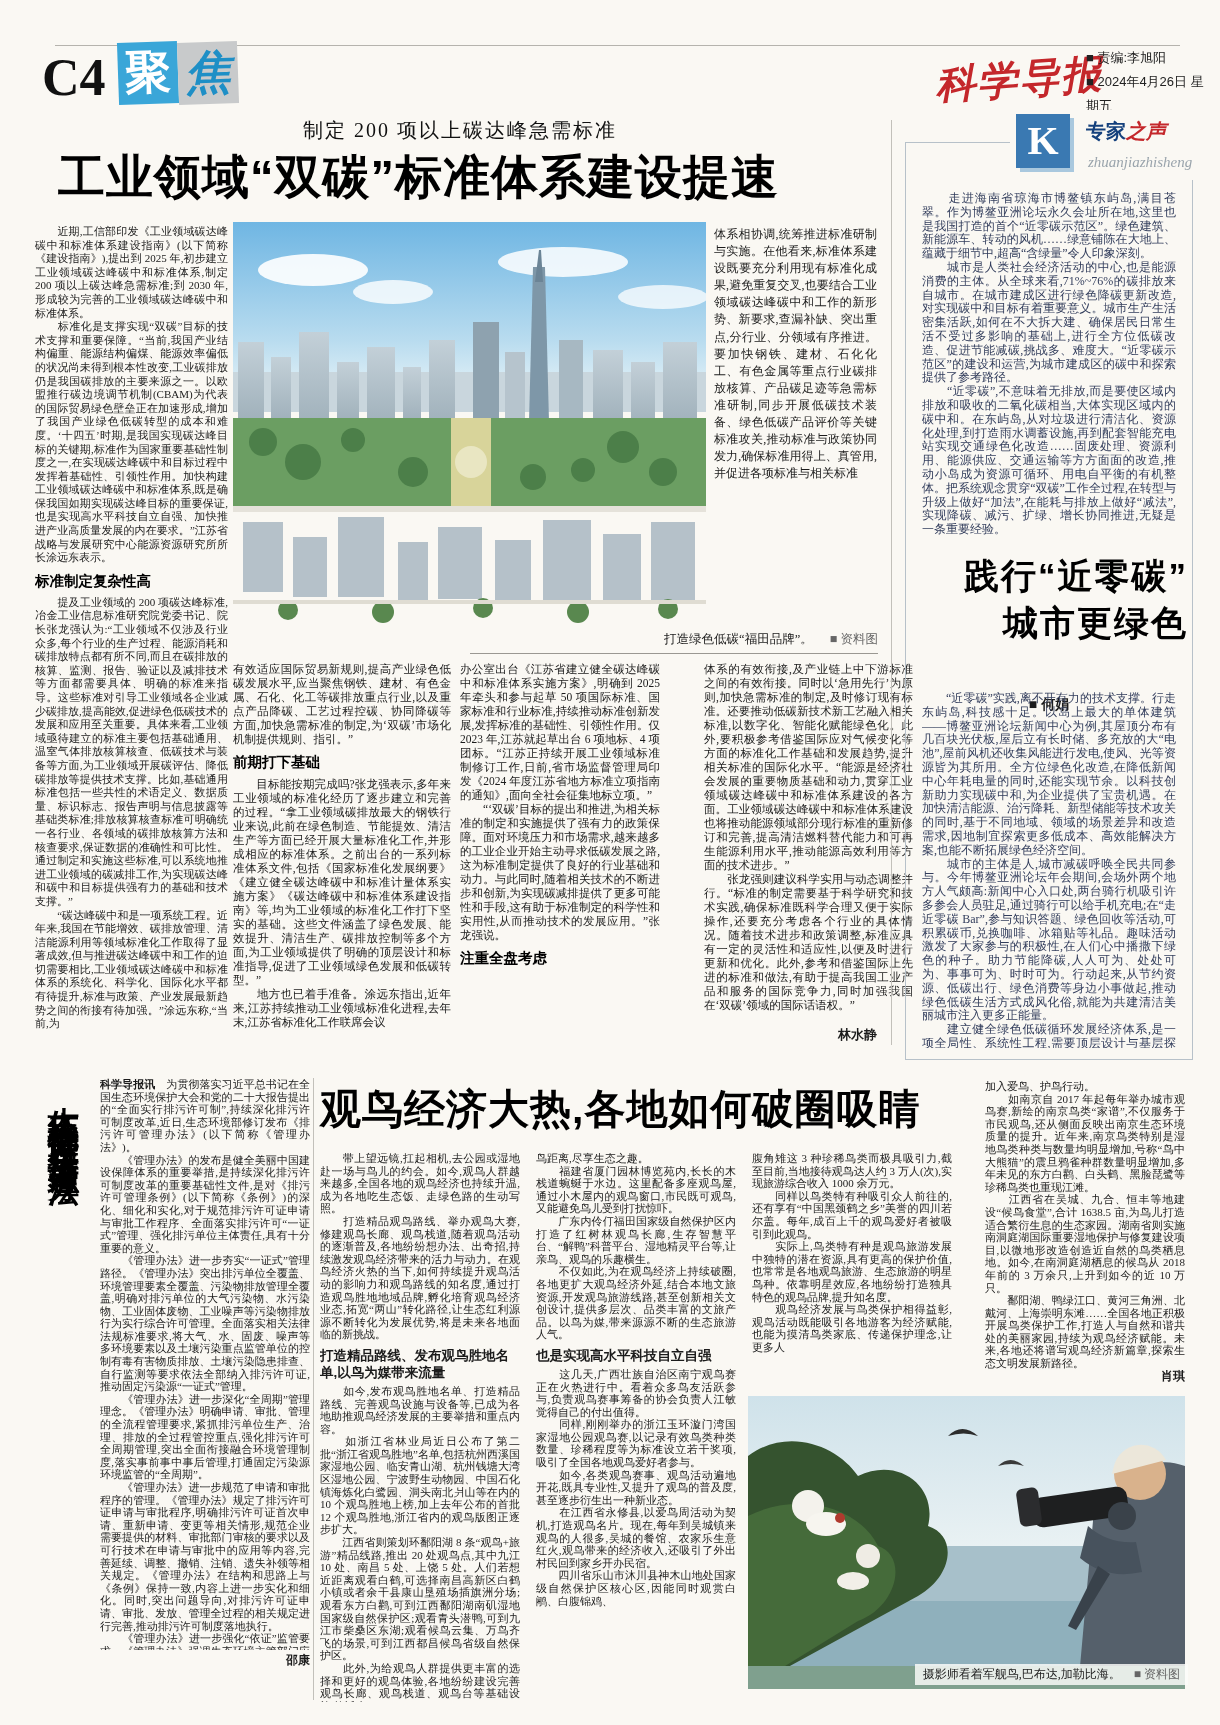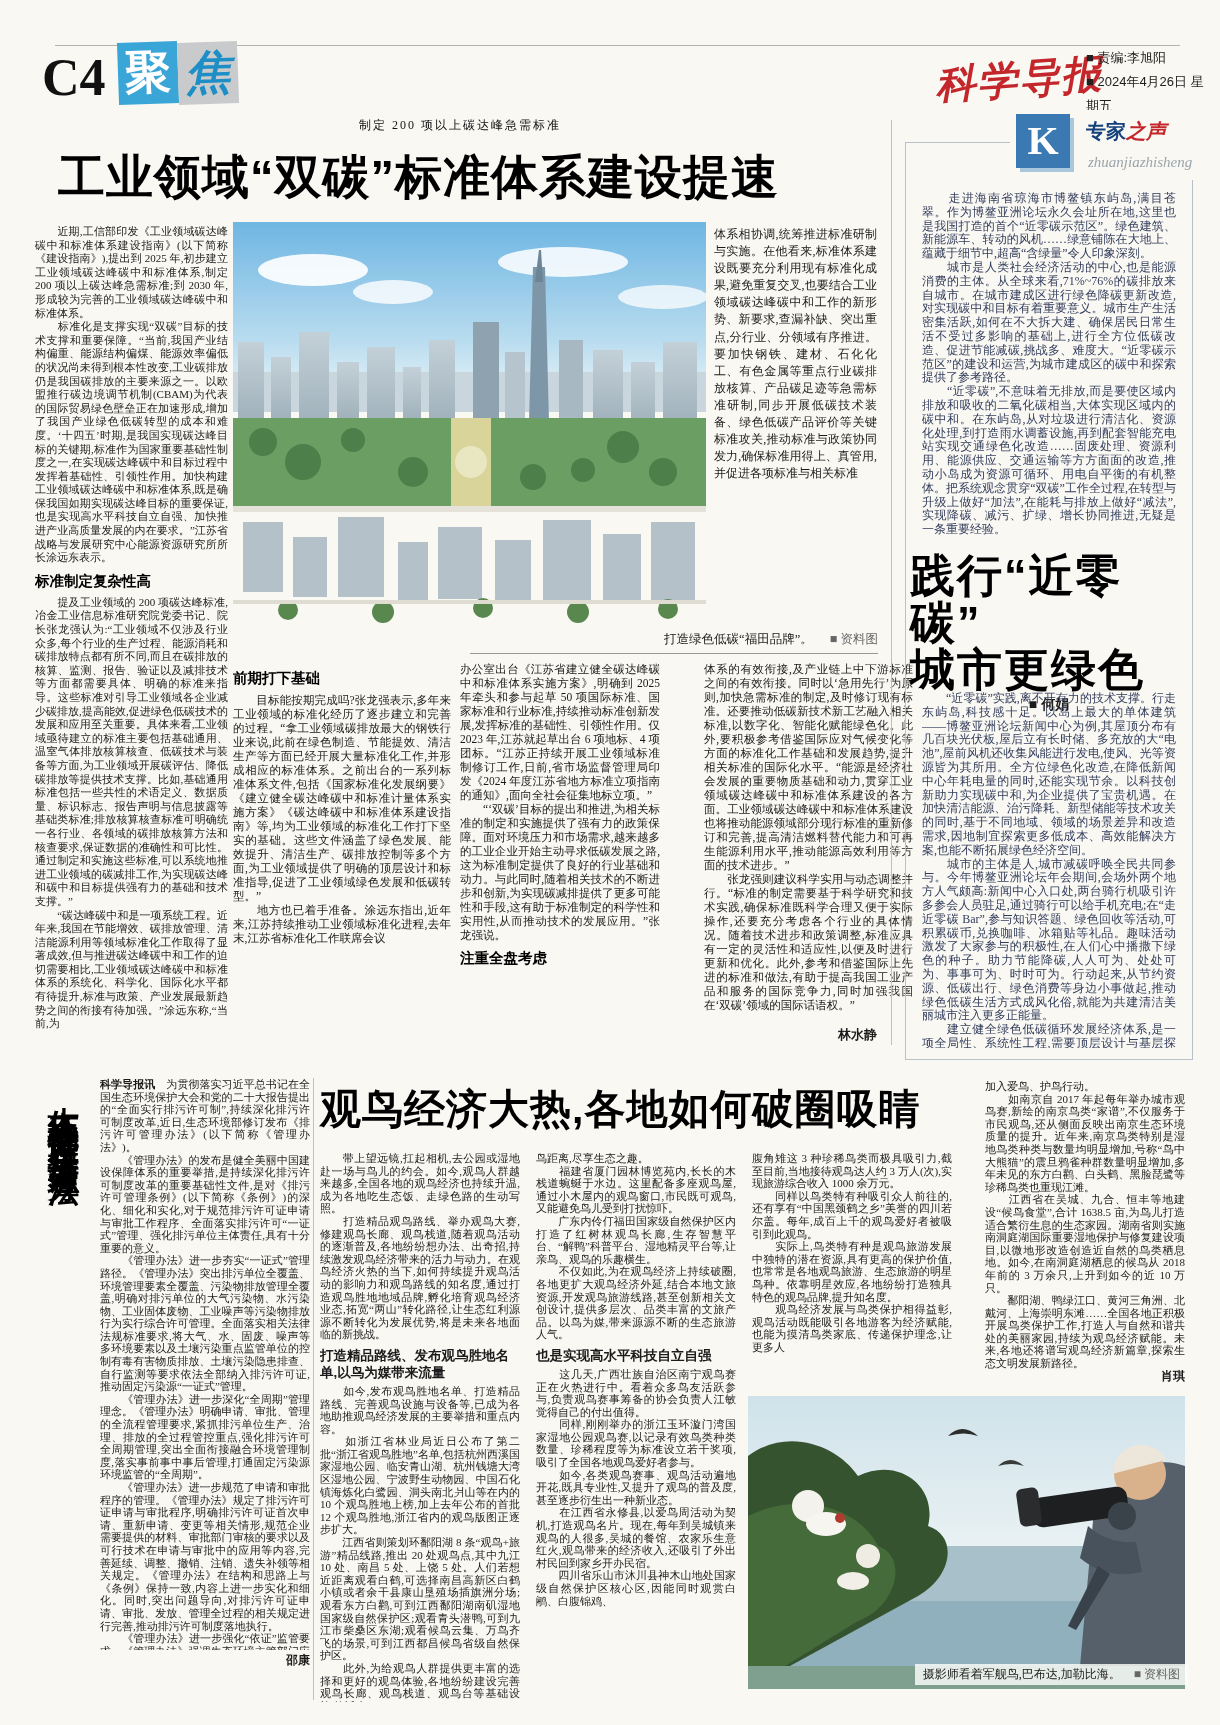--- a/index.html
+++ b/index.html
@@ -17,38 +17,38 @@
   .f2{background:#c8cacb;color:#1e8fc6;font-style:italic;}
   .masthead{font-family:"Liberation Serif",serif;font-style:italic;font-weight:bold;
             font-size:40px;color:#c4272b;transform:rotate(-4deg);letter-spacing:2px;}
   .hdr-meta{font-family:"Liberation Sans",sans-serif;font-size:13px;color:#222;line-height:24px;}
 
   
   .coltxt{white-space:pre-line;text-align:justify;overflow:hidden;}
   .main-body{font-size:11.5px;line-height:14px;}
   .sub-head{font-family:"Liberation Sans",sans-serif;font-weight:bold;font-size:14.5px;
             margin:7px 0 5px 0;color:#000;white-space:normal;}
-  .kicker{font-size:12px;letter-spacing:2px;text-align:center;color:#111;}
+  .kicker{font-size:20px;letter-spacing:2px;text-align:center;color:#111;}
   .headline1{font-family:"Liberation Sans",sans-serif;font-weight:900;font-size:47px;
              letter-spacing:1px;color:#000;white-space:nowrap;}
   .caption{font-size:12.5px;color:#222;text-align:right;}
   .credit{color:#666;}
   .byline{font-family:"Liberation Sans",sans-serif;font-weight:bold;font-size:13px;text-align:right;}
 
   
   .expert-box{border:1px solid #b7c1c9;}
   .k-badge{display:inline-block;width:54px;height:54px;background:#3a79b2;color:#fff;
            font-family:"Liberation Serif",serif;font-weight:bold;font-size:40px;text-align:center;
            line-height:54px;box-shadow:4px 4px 0 #a9c8de;}
   .expert-title-zh{font-family:"Liberation Sans",sans-serif;font-weight:bold;font-size:20px;color:#14407c;}
   .expert-title-red{color:#c4272b;font-style:italic;font-family:"Liberation Serif",serif;}
   .expert-pinyin{font-style:italic;color:#9aa4ac;font-size:15px;font-family:"Liberation Serif",serif;}
   .expert-body{font-size:12px;line-height:13.8px;color:#323d5c;}
-  .headline2{font-family:"Liberation Sans",sans-serif;font-weight:900;font-size:45px;color:#000;
-             text-align:left;line-height:47px;letter-spacing:2px;}
+  .headline2{font-family:"Liberation Sans",sans-serif;font-weight:900;font-size:35px;color:#000;
+             text-align:right;line-height:47px;letter-spacing:2px;}
   .byline2{text-align:center;font-family:"Liberation Sans",sans-serif;font-weight:bold;font-size:14px;margin-top:32px;}
 
   
   .v-headline{font-family:"Liberation Sans",sans-serif;font-weight:900;font-size:31px;color:#000;
               writing-mode:vertical-rl;letter-spacing:4px;line-height:54px;}
   .small-body{font-size:11px;line-height:12.6px;}
   .headline3{font-family:"Liberation Sans",sans-serif;font-weight:900;font-size:41px;color:#000;
              letter-spacing:1px;white-space:nowrap;}
   .sub-head-sm{font-family:"Liberation Sans",sans-serif;font-weight:bold;font-size:13.5px;
                margin:6px 0 4px 0;white-space:normal;line-height:17px;}
@@ -153,20 +153,21 @@
       </g>
       <rect x="0" y="378" width="473" height="4" fill="#dfdcd2"></rect>
     </svg>
   </div>
   <div class="abs caption" style="left:470px;top:631px;width:408px;border-bottom:1px solid #9a9892;padding-bottom:5px;">
     <span>打造绿色低碳“福田品牌”。</span>
     <span class="credit" style="margin-left:14px;">■ 资料图</span>
   </div>
 
   <div class="abs" style="left:233px;top:662px;width:218px;height:383px;overflow:hidden;">
+    <div class="coltxt main-body">有效适应国际贸易新规则,提高产业绿色低碳发展水平,应当聚焦钢铁、建材、有色金属、石化、化工等碳排放重点行业,以及重点产品降碳、工艺过程控碳、协同降碳等方面,加快急需标准的制定,为‘双碳’市场化机制提供规则、指引。”</div>
     <div class="sub-head">前期打下基础</div>
     <div class="coltxt main-body">　　目标能按期完成吗?张龙强表示,多年来工业领域的标准化经历了逐步建立和完善的过程。“拿工业领域碳排放最大的钢铁行业来说,此前在绿色制造、节能提效、清洁生产等方面已经开展大量标准化工作,并形成相应的标准体系。之前出台的一系列标准体系文件,包括《国家标准化发展纲要》《建立健全碳达峰碳中和标准计量体系实施方案》《碳达峰碳中和标准体系建设指南》等,均为工业领域的标准化工作打下坚实的基础。这些文件涵盖了绿色发展、能效提升、清洁生产、碳排放控制等多个方面,为工业领域提供了明确的顶层设计和标准指导,促进了工业领域绿色发展和低碳转型。”
 　　地方也已着手准备。涂远东指出,近年来,江苏持续推动工业领域标准化进程,去年末,江苏省标准化工作联席会议</div>
   </div>
   <div class="abs" style="left:460px;top:662px;width:200px;height:383px;overflow:hidden;">
     <div class="coltxt main-body">办公室出台《江苏省建立健全碳达峰碳中和标准体系实施方案》,明确到 2025 年牵头和参与起草 50 项国际标准、国家标准和行业标准,持续推动标准创新发展,发挥标准的基础性、引领性作用。仅 2023 年,江苏就起草出台 6 项地标、4 项团标。“江苏正持续开展工业领域标准制修订工作,日前,省市场监督管理局印发《2024 年度江苏省地方标准立项指南的通知》,面向全社会征集地标立项。”
 　　“‘双碳’目标的提出和推进,为相关标准的制定和实施提供了强有力的政策保障。面对环境压力和市场需求,越来越多的工业企业开始主动寻求低碳发展之路,这为标准制定提供了良好的行业基础和动力。与此同时,随着相关技术的不断进步和创新,为实现碳减排提供了更多可能性和手段,这有助于标准制定的科学性和实用性,从而推动技术的发展应用。”张龙强说。</div>
     <div class="sub-head">注重全盘考虑</div>
   </div>
   <div class="abs coltxt" style="left:714px;top:226px;width:163px;height:428px;font-size:12px;line-height:17.1px;">体系相协调,统筹推进标准研制与实施。在他看来,标准体系建设既要充分利用现有标准化成果,避免重复交叉,也要结合工业领域碳达峰碳中和工作的新形势、新要求,查漏补缺、突出重点,分行业、分领域有序推进。要加快钢铁、建材、石化化工、有色金属等重点行业碳排放核算、产品碳足迹等急需标准研制,同步开展低碳技术装备、绿色低碳产品评价等关键标准攻关,推动标准与政策协同发力,确保标准用得上、真管用,并促进各项标准与相关标准</div>

